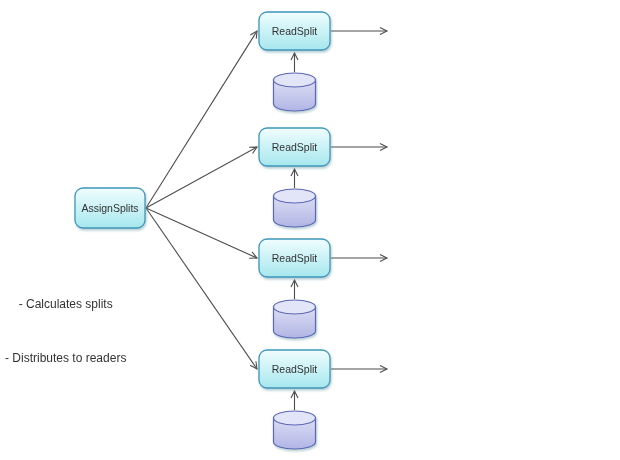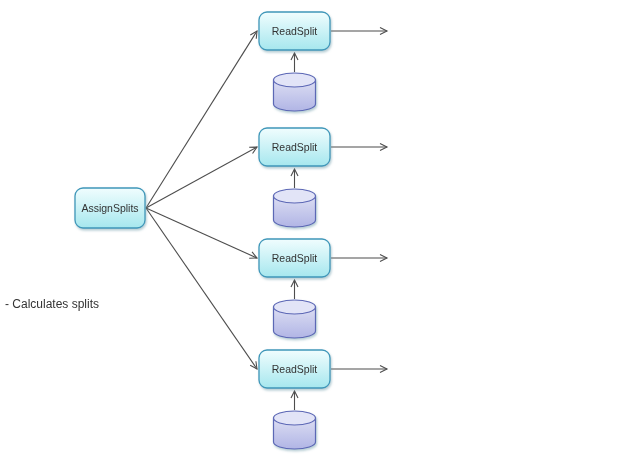--- a/index.html
+++ b/index.html
@@ -142,14 +142,15 @@
           <path d="M 273.5 418 L 273.5 442
                    A 21 7 0 0 0 315.5 442
                    L 315.5 418 Z" class="cyl-body"></path>
           <ellipse cx="294.5" cy="418" rx="21" ry="7" class="cyl-top"></ellipse>
         </g>
       </g>
   </svg>
 
   <div class="annotation">
     <div>- Calculates splits</div>
+    <div>- Distributes to readers</div>
   </div>
 </div>
 
 </body></html>

